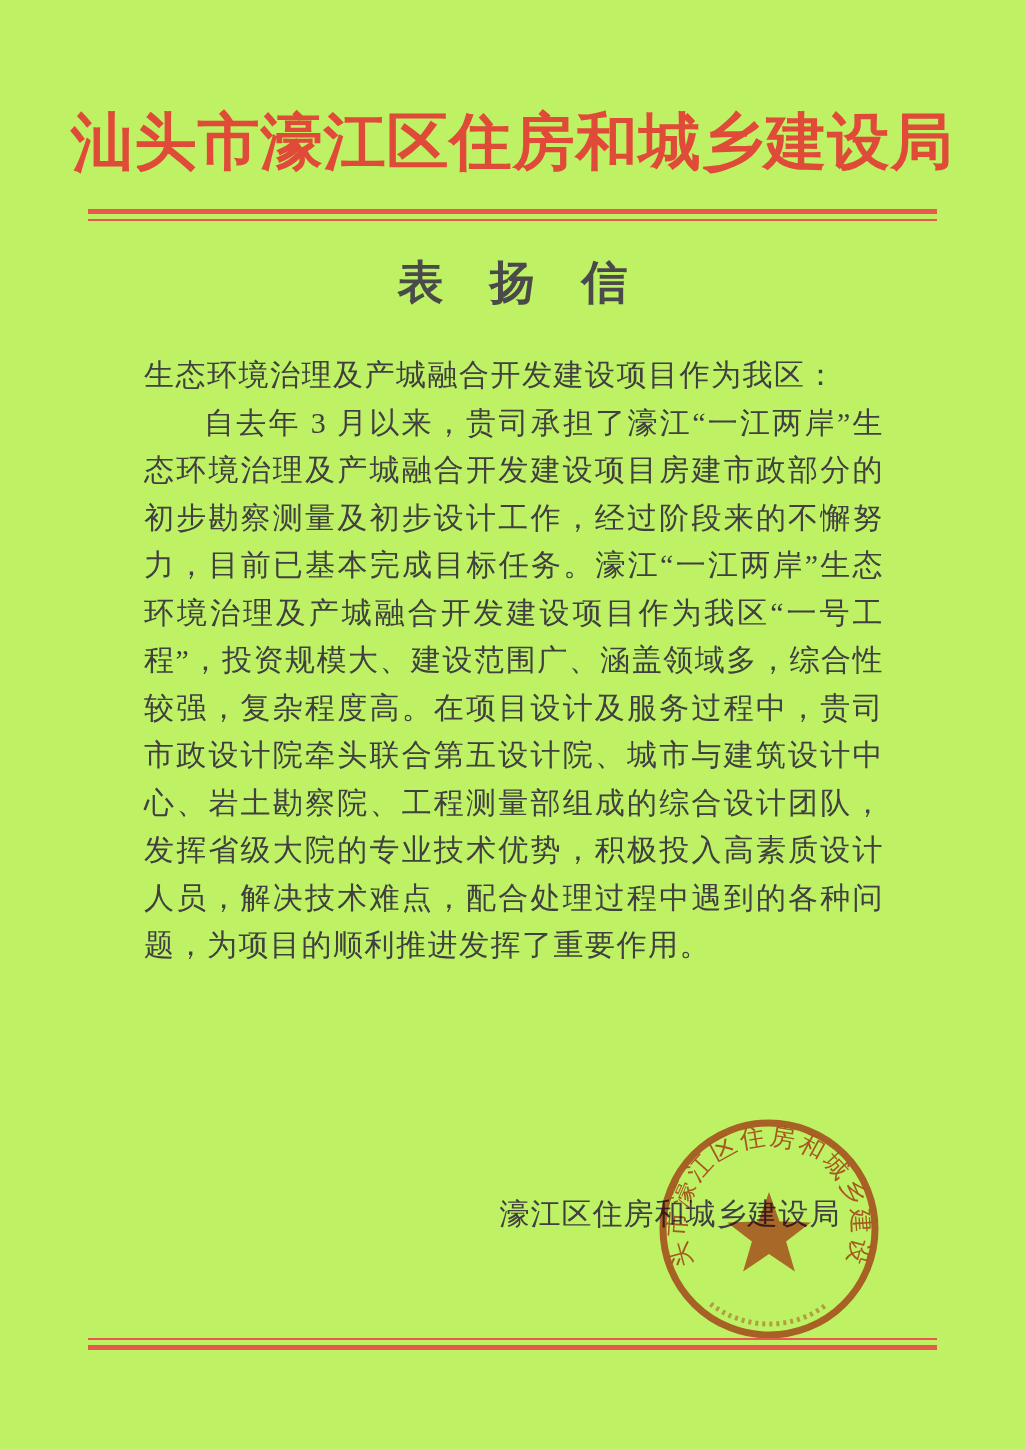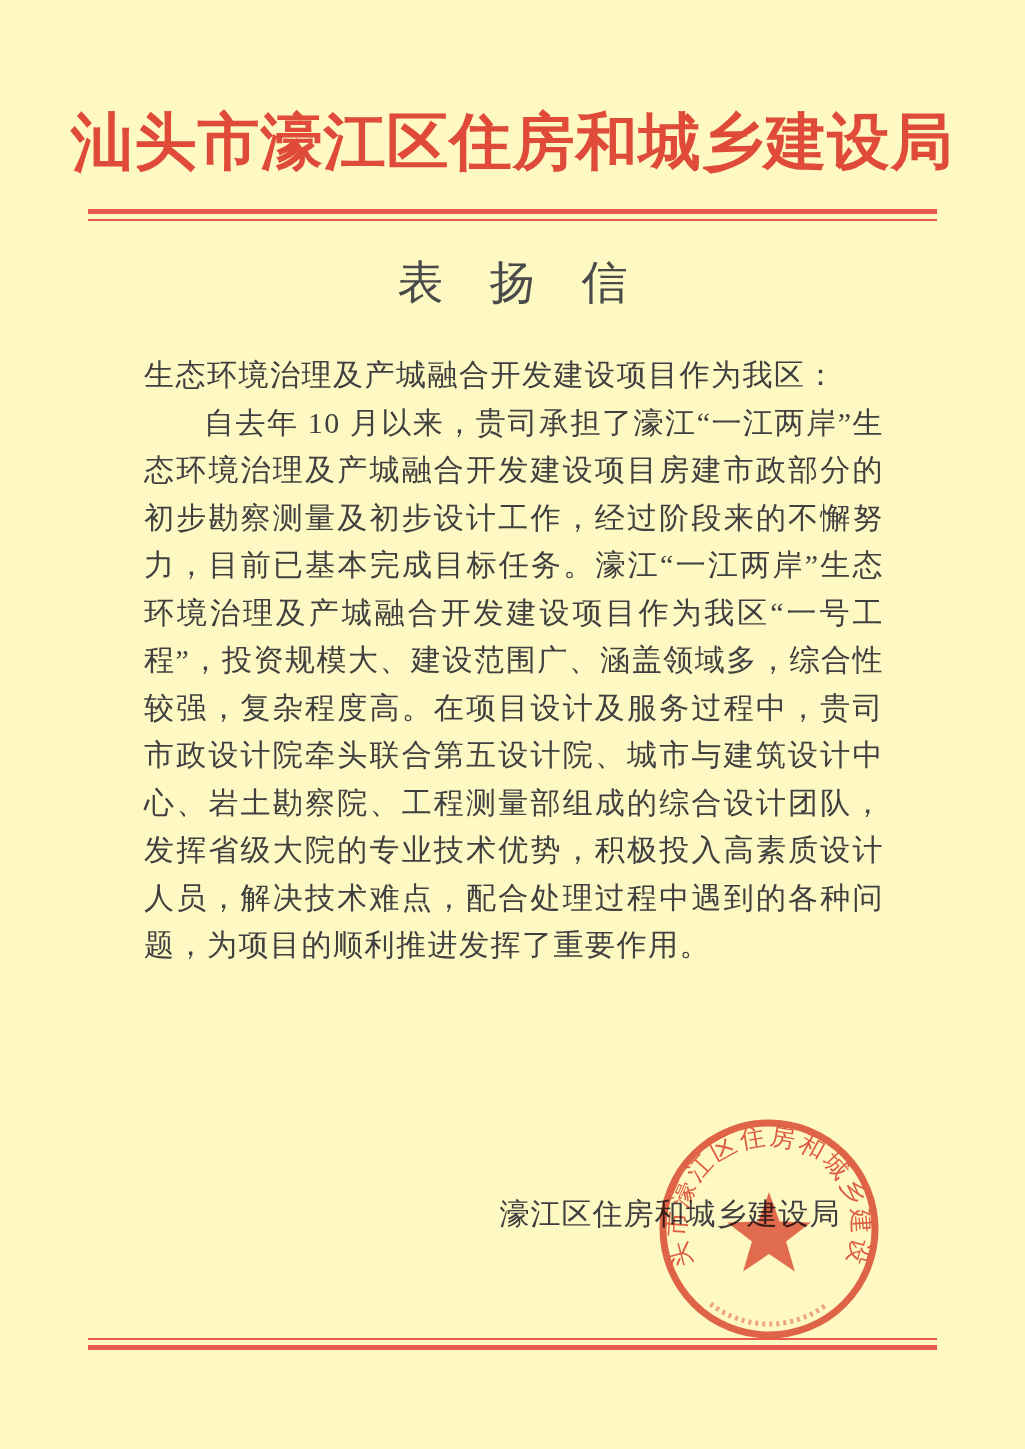--- a/index.html
+++ b/index.html
@@ -1,19 +1,19 @@
 <!DOCTYPE html>
 <html><head>
 <meta charset="utf-8">
 <style>
   html,body{margin:0;padding:0;background:#ffffff;}
   .page{
     position:relative;
     width:1025px;height:1449px;
-    background:#fef9c3;
+    background:#bef264;
     font-family:"Liberation Serif","DejaVu Serif",serif;
     overflow:hidden;
   }
   .letterhead{
     position:absolute;top:100px;left:0;width:100%;
     text-align:center;
     font-size:62px;font-weight:700;
     color:#e04a38;
     letter-spacing:1px;
     white-space:nowrap;
@@ -21,21 +21,21 @@
   .rule{position:absolute;left:88px;right:88px;}
   .rule-top{top:209px;}
   .rule-bottom{top:1338px;}
   .rule .thick{height:5px;background:#e8584c;}
   .rule .thin{height:2px;background:#e8584c;}
   .rule-top .thin{margin-top:5px;}
   .rule-bottom .thick{margin-top:5px;}
   .doc-title{
     position:absolute;top:252px;left:0;width:100%;
     text-align:center;
-    font-size:46px;font-weight:400;
+    font-size:46px;font-weight:700;
     color:#4a4a4a;
     letter-spacing:46px;text-indent:46px;
     white-space:nowrap;
   }
   .body-text{
     position:absolute;top:351px;left:144px;width:740px;
     font-size:30px;line-height:47.5px;
     color:#404040;
     text-align:justify;
     letter-spacing:1.5px;
@@ -65,21 +65,21 @@
 
   <div class="rule rule-top">
     <div class="thick"></div>
     <div class="thin"></div>
   </div>
 
   <div class="doc-title">表扬信</div>
 
   <div class="body-text">
     <div class="salutation">生态环境治理及产城融合开发建设项目作为我区：</div>
-    <div class="para">自去年 10 月以来，贵司承担了濠江“一江两岸”生态环境治理及产城融合开发建设项目房建市政部分的初步勘察测量及初步设计工作，经过阶段来的不懈努力，目前已基本完成目标任务。濠江“一江两岸”生态环境治理及产城融合开发建设项目作为我区“一号工程”，投资规模大、建设范围广、涵盖领域多，综合性较强，复杂程度高。在项目设计及服务过程中，贵司市政设计院牵头联合第五设计院、城市与建筑设计中心、岩土勘察院、工程测量部组成的综合设计团队，发挥省级大院的专业技术优势，积极投入高素质设计人员，解决技术难点，配合处理过程中遇到的各种问题，为项目的顺利推进发挥了重要作用。</div>
+    <div class="para">自去年 3 月以来，贵司承担了濠江“一江两岸”生态环境治理及产城融合开发建设项目房建市政部分的初步勘察测量及初步设计工作，经过阶段来的不懈努力，目前已基本完成目标任务。濠江“一江两岸”生态环境治理及产城融合开发建设项目作为我区“一号工程”，投资规模大、建设范围广、涵盖领域多，综合性较强，复杂程度高。在项目设计及服务过程中，贵司市政设计院牵头联合第五设计院、城市与建筑设计中心、岩土勘察院、工程测量部组成的综合设计团队，发挥省级大院的专业技术优势，积极投入高素质设计人员，解决技术难点，配合处理过程中遇到的各种问题，为项目的顺利推进发挥了重要作用。</div>
   </div>
 
   <div class="closing">
     <div class="signature">濠江区住房和城乡建设局</div>
   </div>
 
   <div class="stamp">
     <svg viewBox="0 0 234 234" xmlns="http://www.w3.org/2000/svg">
       <circle cx="117" cy="117" r="106" fill="none" stroke="#dc5045" stroke-width="7" opacity="0.95"></circle>
       <path id="seal-arc" d="M 38.1 145.7 A 84 84 0 1 1 195.9 145.7" fill="none"></path>

